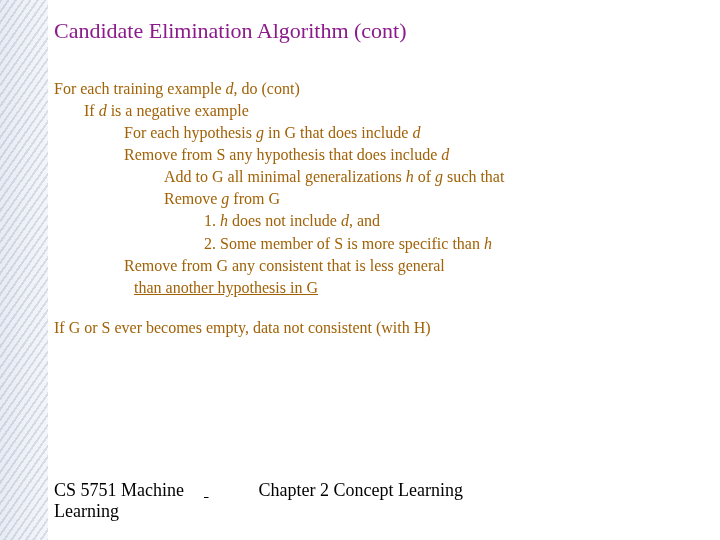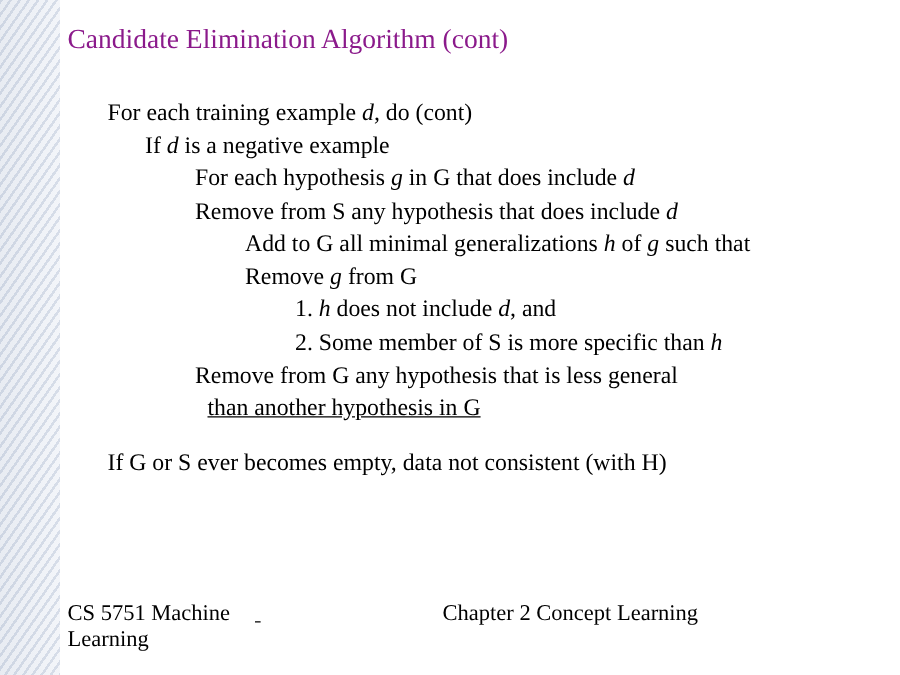--- a/index.html
+++ b/index.html
@@ -40,24 +40,23 @@
     top: 18px;
     font-size: 22px;
     color: #8b1a8b;
     font-weight: normal;
   }
   .body {
     position: absolute;
     left: 54px;
     top: 78px;
     width: 620px;
-    font-size: 19px;
-    color: #000000;
+    font-size: 16px;
+    color: #a16207;
     line-height: 1.38;
-    margin-left: 32px;
   }
   .ind1 { margin-left: 30px; }
   .ind2 { margin-left: 70px; }
   .ind3 { margin-left: 110px; }
   .ind4 { margin-left: 150px; }
   .ind3b { margin-left: 80px; text-decoration: underline; }
   .it { font-style: italic; }
   .bold { font-weight: normal; }
   .gap { margin-top: 18px; }
   .footer {
@@ -70,21 +69,21 @@
     text-decoration: underline;
   }
   .footer-left {
     display: inline-block;
     width: 150px;
     vertical-align: top;
   }
   .footer-center {
     display: inline-block;
     width: 300px;
-    text-align: right;
+    text-align: left;
     vertical-align: top;
     margin-left: 50px;
   }
 </style>
 </head>
 <body>
 
 <div class="bg-texture"></div>
 
 <div class="slide">
@@ -119,21 +118,21 @@
 
     <div class="ind4">
       <span>1. </span><span class="it">h</span><span> does not include </span><span class="it">d</span><span>, and</span>
     </div>
 
     <div class="ind4">
       <span>2. Some member of S is more specific than </span><span class="it">h</span>
     </div>
 
     <div class="ind2">
-      <span>Remove from G any hypothesis that is less general</span>
+      <span>Remove from G any consistent that is less general</span>
     </div>
 
     <div class="ind3b">
       <span>than another hypothesis in G</span>
     </div>
 
     <div class="gap">
       <span>If G or S ever becomes empty, data not consistent (with H)</span>
     </div>
 

